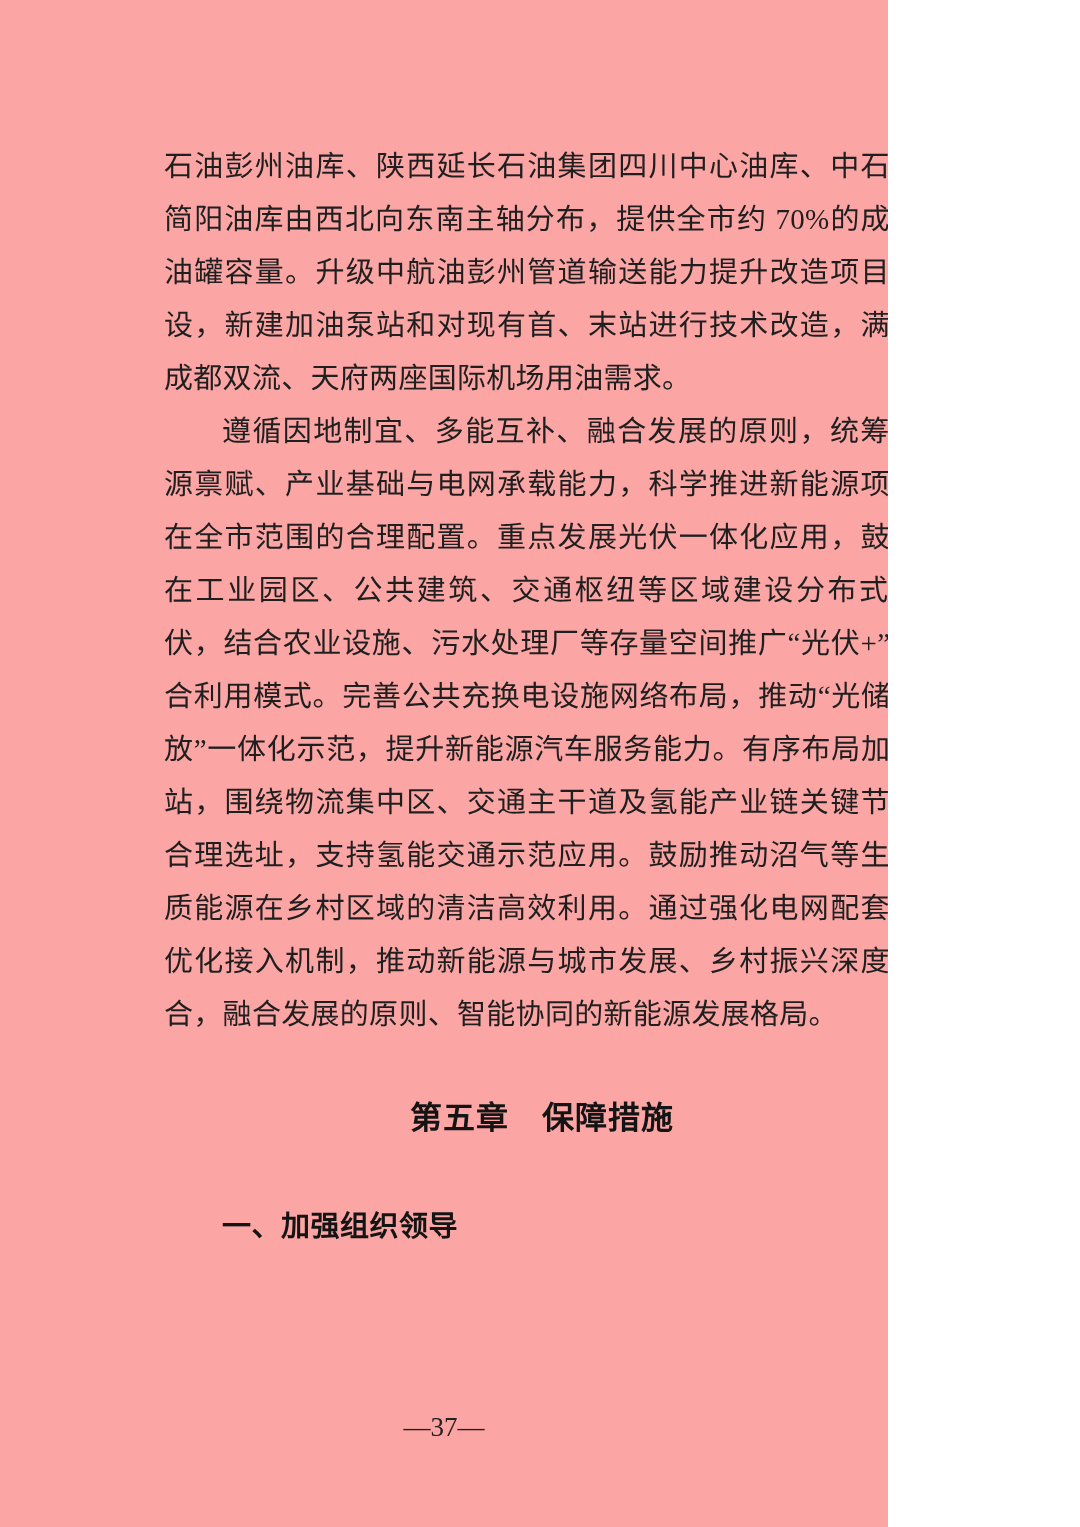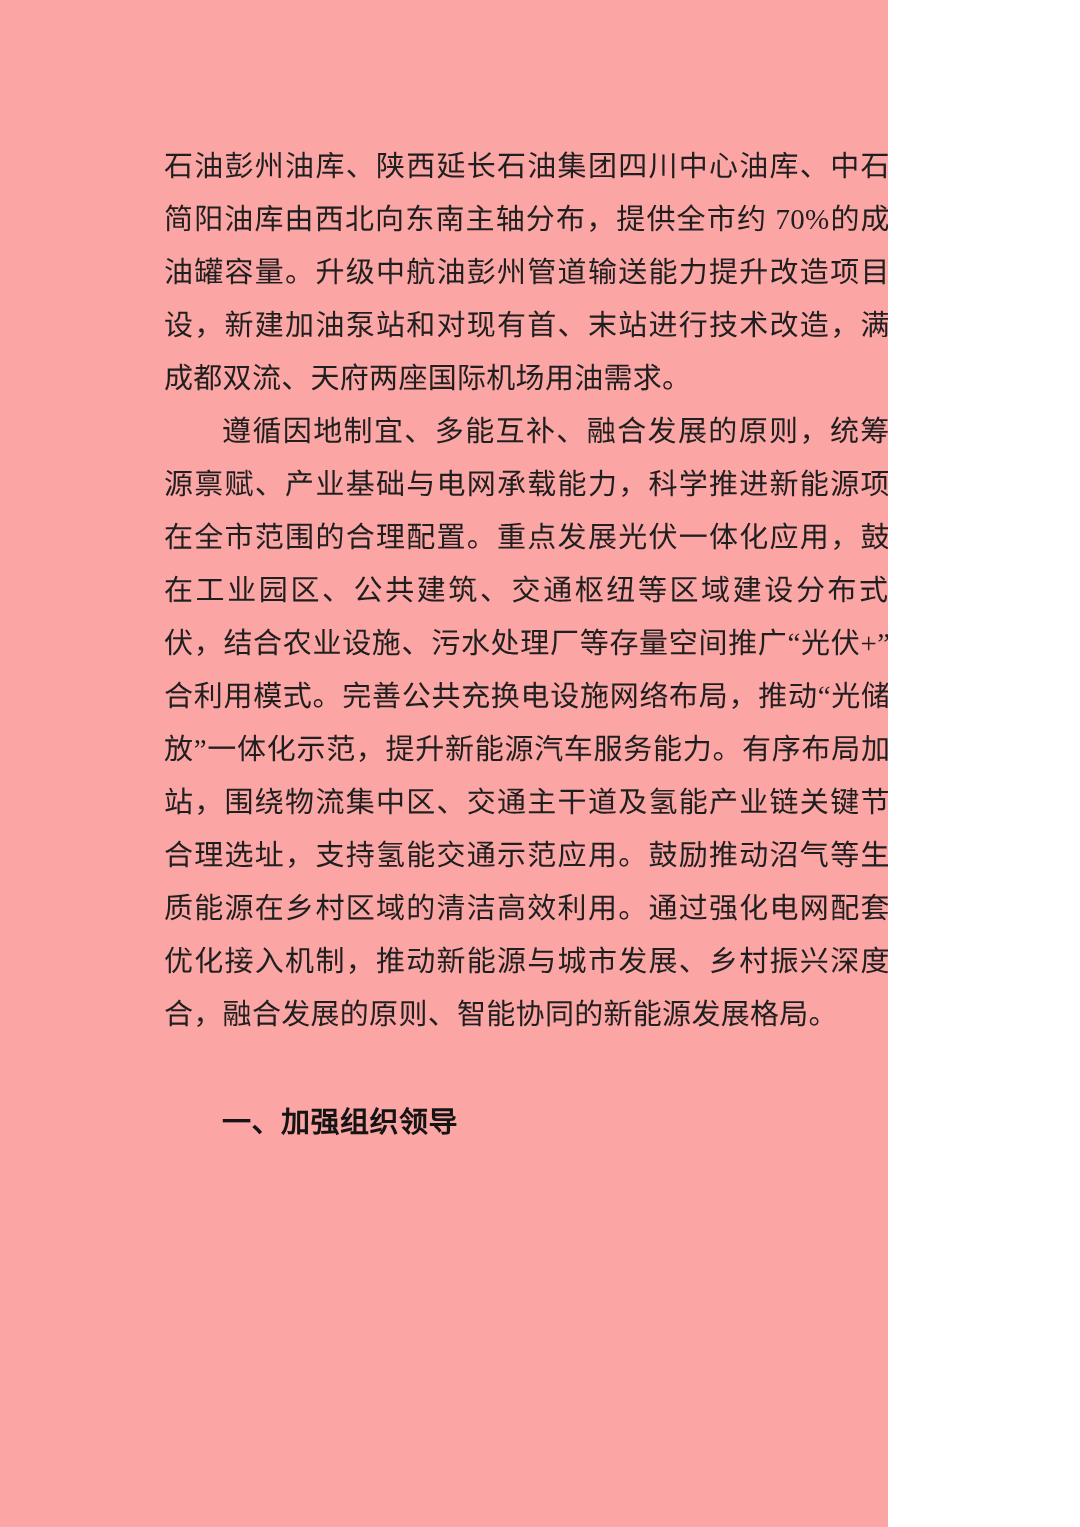--- a/index.html
+++ b/index.html
@@ -74,19 +74,21 @@
 <body>
 
 <div class="page">
   <div class="content">
 
     <p class="body-para">石油彭州油库、陕西延长石油集团四川中心油库、中石化简阳油库由西北向东南主轴分布，提供全市约 70%的成品油罐容量。升级中航油彭州管道输送能力提升改造项目建设，新建加油泵站和对现有首、末站进行技术改造，满足成都双流、天府两座国际机场用油需求。</p>
 
 
     <p class="body-para indent">遵循因地制宜、多能互补、融合发展的原则，统筹资源禀赋、产业基础与电网承载能力，科学推进新能源项目在全市范围的合理配置。重点发展光伏一体化应用，鼓励在工业园区、公共建筑、交通枢纽等区域建设分布式光伏，结合农业设施、污水处理厂等存量空间推广“光伏+”综合利用模式。完善公共充换电设施网络布局，推动“光储充放”一体化示范，提升新能源汽车服务能力。有序布局加氢站，围绕物流集中区、交通主干道及氢能产业链关键节点合理选址，支持氢能交通示范应用。鼓励推动沼气等生物质能源在乡村区域的清洁高效利用。通过强化电网配套、优化接入机制，推动新能源与城市发展、乡村振兴深度融合，融合发展的原则、智能协同的新能源发展格局。</p>
 
+    <h2 class="chapter-heading">第五章　保障措施</h2>
 
     <h3 class="section-heading sub">一、加强组织领导</h3>
 
 
   </div>
 
+  <div class="page-number">—37—</div>
 </div>
 
 </body></html>

